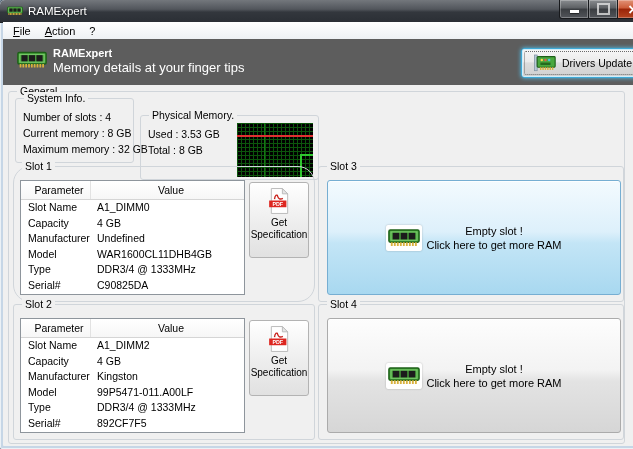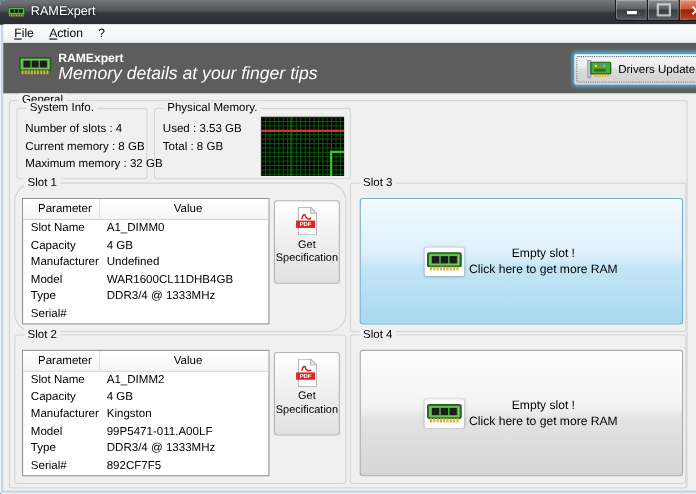--- a/index.html
+++ b/index.html
@@ -25,34 +25,34 @@
   
   .menubar{position:absolute;top:22px;left:3px;right:3px;height:17px;
            background:linear-gradient(#ffffff,#eef1f4);border-bottom:1px solid #c9ccd0;
            display:flex;align-items:center;font-size:11px;padding-left:3px;}
   .menu-item{padding:1px 7px;cursor:pointer;}
   
   .appheader{position:absolute;top:39px;left:3px;right:3px;height:46px;background:#5d5d5d;}
   .hdr-icon{position:absolute;left:14px;top:9px;width:30px;height:24px;}
   .hdr-text{position:absolute;left:50px;top:7px;color:#fff;}
   .hdr-title{font-size:11px;font-weight:bold;line-height:15px;}
-  .hdr-sub{font-size:16px;line-height:14px;font-style:italic;}
+  .hdr-sub{font-size:13px;line-height:14px;}
   .drivers-btn{position:absolute;right:6px;top:9px;width:121px;height:28px;cursor:pointer;
            background:linear-gradient(#f7f7f7,#ebebeb 45%,#dcdcdc 50%,#d0d0d0);
            border:1px solid #3fa9d6;border-radius:3px;box-shadow:0 0 4px #55c6f2, inset 0 0 0 1px #cfeefb;
            display:flex;align-items:center;justify-content:center;gap:5px;font-size:10.5px;color:#000;margin-left:28px;}
   .drivers-btn::after{content:"";position:absolute;inset:2px;border:1px dotted #6a6a6a;border-radius:2px;}
   .card-icon{width:24px;height:19px;flex:none;}
   
   .content{position:absolute;top:85px;left:3px;right:3px;bottom:3px;background:#f0f0f0;border-radius:0 0 1px 1px;}
   .groupbox{position:absolute;border:1px solid #d0d5da;border-radius:3px;}
   .gb-label{position:absolute;top:-7px;left:8px;background:#f0f0f0;padding:0 3px;font-size:10.5px;line-height:13px;white-space:nowrap;}
   .general{left:5px;top:6px;width:615px;height:351px;}
   .sysinfo{left:6px;top:6px;width:117px;height:63px;}
-  .physmem{left:131px;top:6px;width:177px;height:63px;}
+  .physmem{left:131px;top:23px;width:177px;height:63px;}
   .info-pad{padding-top:10px;}
   .info-line{font-size:10.5px;line-height:16px;padding-left:7px;white-space:nowrap;}
   .mem-graph{position:absolute;left:96px;top:7px;}
   .slotbox{width:300px;height:134px;}
   .slot1{left:4px;top:74px;border-radius:17px;}
   .slot2{left:4px;top:212px;}
   .slot3{left:309px;top:74px;width:304px;}
   .slot4{left:309px;top:212px;width:304px;}
   
   .ram-table{position:absolute;left:6px;top:13px;width:223px;height:113px;background:#fff;
@@ -212,20 +212,21 @@
           <div class="t-row">
               <div class="c1">Model</div>
               <div class="c2">WAR1600CL11DHB4GB</div>
             </div>
           <div class="t-row">
               <div class="c1">Type</div>
               <div class="c2">DDR3/4 @ 1333MHz</div>
             </div>
           <div class="t-row">
               <div class="c1">Serial#</div>
+              <div class="c2">C90825DA</div>
             </div>
         </div>
         <div class="spec-btn">
           <svg class="pdf-icon">
               <use href="#sym-pdf"></use>
             </svg>
           <div class="spec-label">Get Specification</div>
         </div>
       </div>
 

